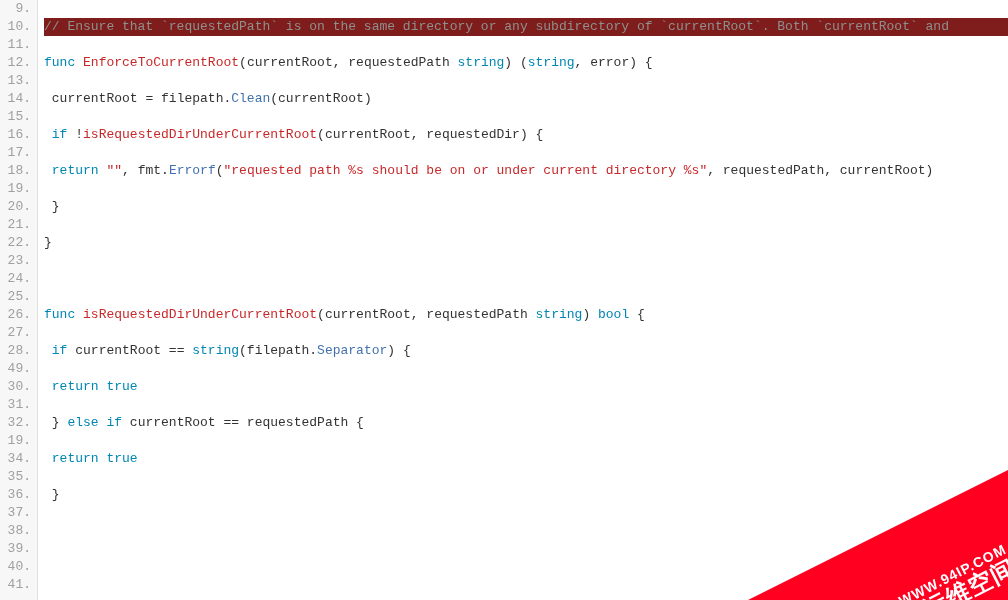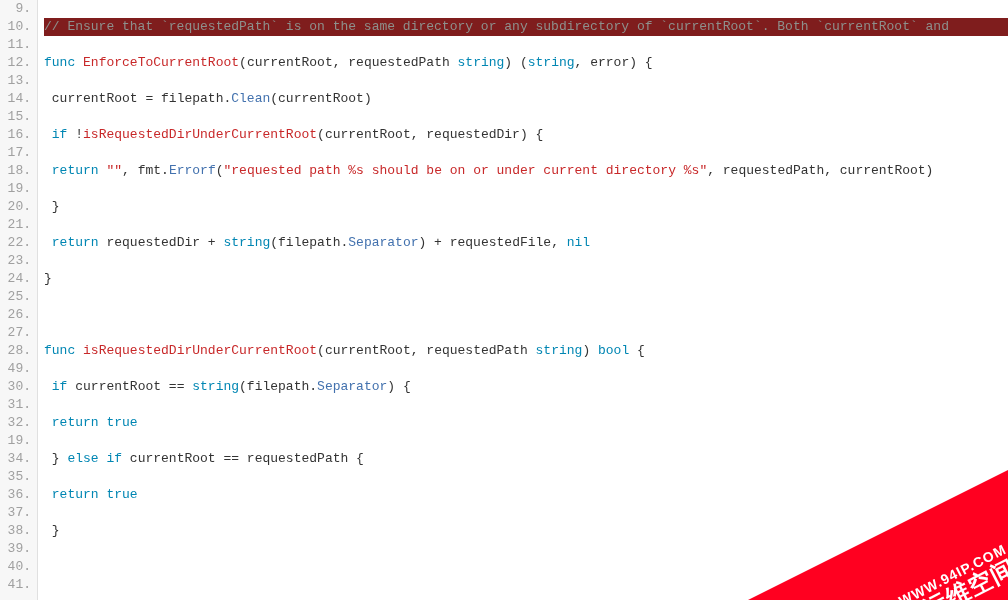--- a/index.html
+++ b/index.html
@@ -127,21 +127,20 @@
     <div>41.</div>
   </div>
 
   <div class="code">
 <div class="line hl"><span class="comment">// Ensure that `requestedPath` is on the same directory or any subdirectory of `currentRoot`. Both `currentRoot` and</span></div>
 <div class="line"><span class="kw">func</span> <span class="fn">EnforceToCurrentRoot</span><span class="p">(</span><span class="ident">currentRoot</span><span class="p">,</span><span class="ident"> requestedPath </span><span class="kw">string</span><span class="p">) (</span><span class="kw">string</span><span class="p">,</span><span class="ident"> error</span><span class="p">) {</span></div>
 <div class="line"><span class="ident"> currentRoot </span><span class="op">=</span><span class="ident"> filepath.</span><span class="call">Clean</span><span class="p">(currentRoot)</span></div>
 <div class="line"><span> </span><span class="kw">if</span><span class="op"> !</span><span class="fn">isRequestedDirUnderCurrentRoot</span><span class="p">(currentRoot, requestedDir) {</span></div>
 <div class="line"><span> </span><span class="kw">return</span><span> </span><span class="str">""</span><span class="p">,</span><span class="ident"> fmt.</span><span class="call">Errorf</span><span class="p">(</span><span class="str">"requested path %s should be on or under current directory %s"</span><span class="p">, requestedPath, currentRoot)</span></div>
 <div class="line"><span class="p"> }</span></div>
-<div class="line"><span> </span><span class="kw">return</span><span class="ident"> requestedDir + </span><span class="kw">string</span><span class="p">(filepath.</span><span class="call">Separator</span><span class="p">)</span><span class="ident"> + requestedFile, </span><span class="kw">nil</span></div>
 <div class="line"><span class="p">}</span></div>
 <div class="line"><span></span></div>
 <div class="line"><span class="kw">func</span><span> </span><span class="fn">isRequestedDirUnderCurrentRoot</span><span class="p">(</span><span class="ident">currentRoot</span><span class="p">,</span><span class="ident"> requestedPath </span><span class="kw">string</span><span class="p">) </span><span class="kw">bool</span><span class="p"> {</span></div>
 <div class="line"><span> </span><span class="kw">if</span><span class="ident"> currentRoot == </span><span class="kw">string</span><span class="p">(filepath.</span><span class="call">Separator</span><span class="p">) {</span></div>
 <div class="line"><span> </span><span class="kw">return</span><span> </span><span class="kw">true</span></div>
 <div class="line"><span class="p"> } </span><span class="kw">else</span><span> </span><span class="kw">if</span><span class="ident"> currentRoot == requestedPath {</span></div>
 <div class="line"><span> </span><span class="kw">return</span><span> </span><span class="kw">true</span></div>
 <div class="line"><span class="p"> }</span></div>
 
 

